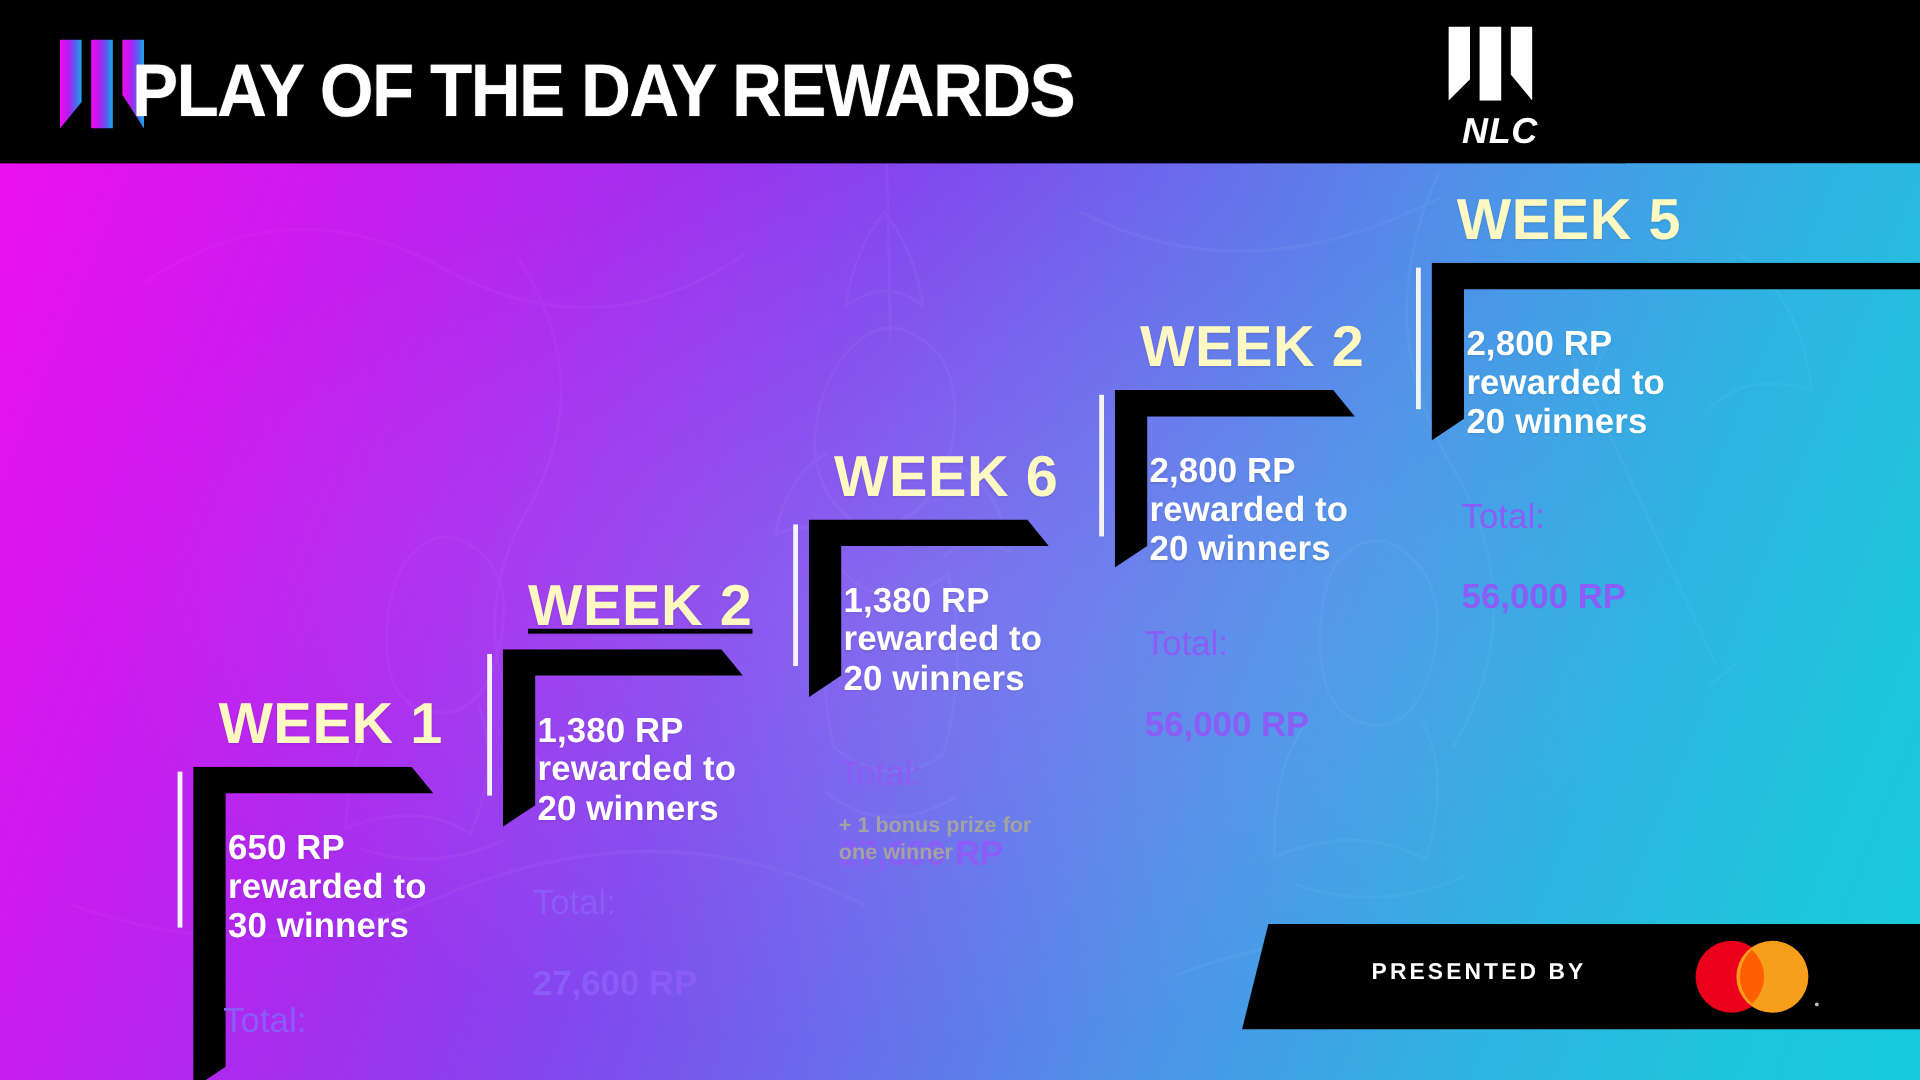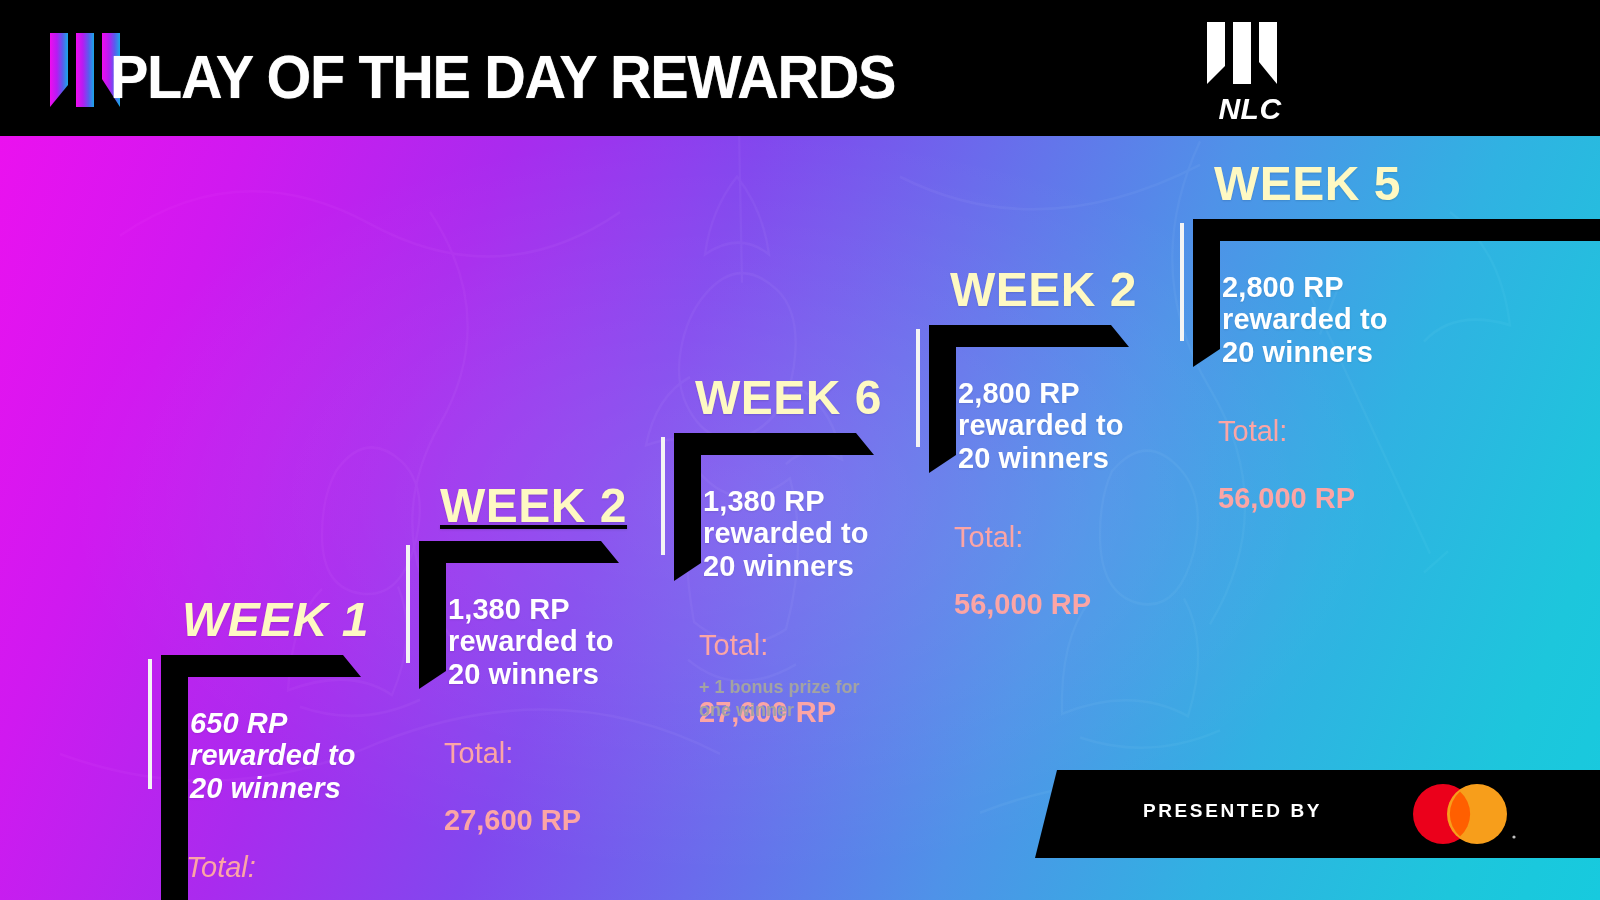--- a/index.html
+++ b/index.html
@@ -83,21 +83,21 @@
   .bracket{position:absolute;left:13px;top:0;}
   .bracket svg{display:block;}
   .reward{
     position:absolute;color:#fff;font-weight:bold;
     font-size:29px;line-height:1.12;letter-spacing:.1px;
     white-space:pre-line;
     text-shadow:0 1px 2px rgba(0,0,0,.10);
     margin-top:12px;
   }
   .total{
-    position:absolute;color:#fca5a5;font-weight:bold;
+    position:absolute;color:#8b5cf6;font-weight:bold;
     font-size:29px;line-height:1.15;white-space:pre-line;
   }
   .total .tot-label{font-weight:normal;}
   .bonus{
     position:absolute;color:#a3a3a3;font-weight:bold;
     font-size:18px;line-height:1.25;white-space:pre-line;
   }
 
   
   .footer{
@@ -142,32 +142,32 @@
       <path d="M120 200 q120 -70 250 -10 q130 60 250 -10"></path>
       <path d="M60 640 q160 50 320 -10 q180 -60 340 10"></path>
       <path d="M900 150 q140 60 300 -10"></path>
       <path d="M980 690 q180 -60 380 10"></path>
       <path d="M430 180 q70 90 10 180 q-60 90 10 180"></path>
       <path d="M1200 120 q-60 110 10 210 q70 100 0 200"></path>
     </g>
   </svg>
   <div class="bg-vignette"></div>
 
-  <div class="week" style="left:148px;top:596px;font-style:italic;">
+  <div class="week" style="left:148px;top:580px;">
     <div class="week-title">WEEK 1</div>
     <div class="week-body">
       <div class="tickline" style="height:130px;"></div>
       <div class="bracket">
         <svg width="200" height="268" viewBox="0 0 200 268">
           <path d="M0 0 H182 L200 22 H27 V250 L0 268 Z" fill="#000"></path>
         </svg>
       </div>
       <div class="reward" style="left:42px;top:40px;">650 RP
 rewarded to
-20 winners</div>
+30 winners</div>
       <div class="total" style="left:38px;top:163px;">
         <span class="tot-label">Total:</span><br>
         
       </div>
     </div>
   </div>
 
   <div class="week" style="left:406px;top:482px;text-decoration:underline;">
     <div class="week-title">WEEK 2</div>
     <div class="week-body">

